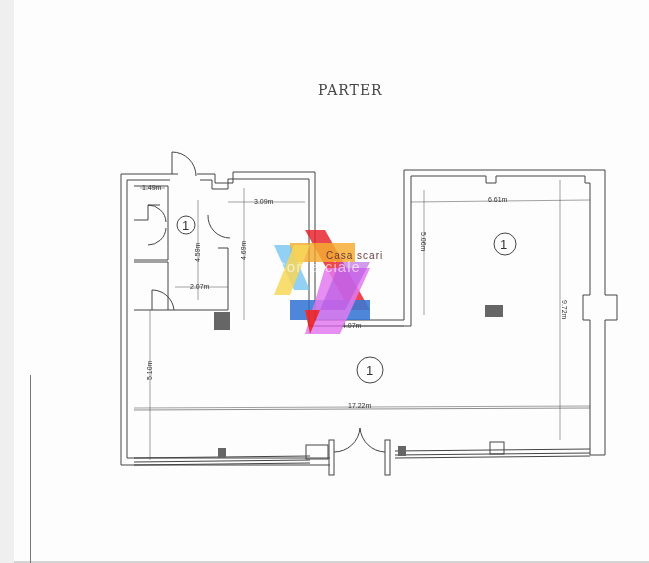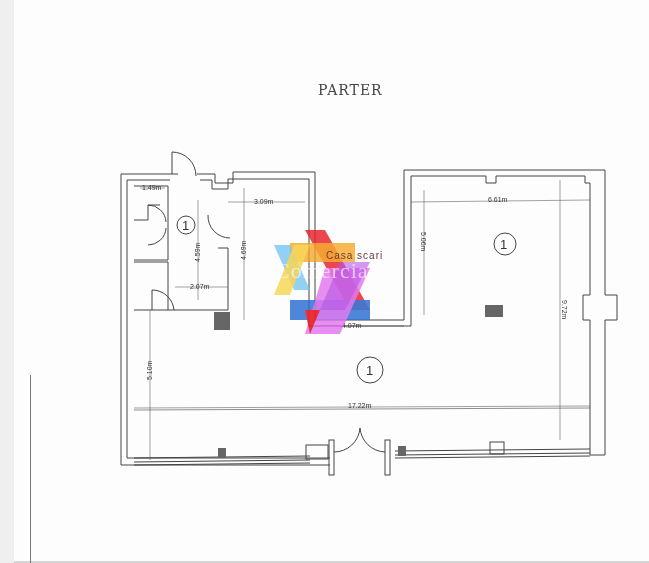--- a/index.html
+++ b/index.html
@@ -6,21 +6,21 @@
   body{width:649px;height:563px;position:relative;overflow:hidden;background:#fbfbfb;font-family:"DejaVu Sans Mono","Liberation Mono",monospace;}
   .left-strip{position:absolute;left:0;top:0;width:14px;height:563px;background:#efefef;}
   .paper{position:absolute;left:14px;top:0;width:635px;height:563px;background:#fdfdfd;}
   .bottom-line{position:absolute;left:14px;bottom:0;width:635px;height:2px;background:#d4d4d4;}
   .margin-line{position:absolute;left:30px;top:375px;width:1px;height:188px;background:#777;}
   .title{position:absolute;left:318px;top:82px;font-family:"DejaVu Serif","Liberation Serif",serif;font-size:14px;letter-spacing:1px;color:#444;}
   svg.plan{position:absolute;left:0;top:0;}
   .dim{font-family:"Liberation Sans",sans-serif;font-size:7px;fill:#333;}
   .roomnum{font-family:"Liberation Sans",sans-serif;font-size:13px;fill:#333;}
   .wm-small{position:absolute;left:326px;top:250px;font-family:"Liberation Sans",sans-serif;font-size:10px;color:#6a3a3a;letter-spacing:1px;}
-  .wm-big{position:absolute;left:275px;top:258px;font-family:Liberation Serif, serif;font-size:22px;color:rgba(255,255,255,0.6);letter-spacing:1px;}
+  .wm-big{position:absolute;left:275px;top:258px;font-family:Liberation Sans, sans-serif;font-size:15px;color:rgba(255,255,255,0.6);letter-spacing:1px;}
 </style>
 </head>
 <body>
 
 <div class="left-strip"></div>
 <div class="paper"></div>
 <div class="bottom-line"></div>
 <div class="margin-line"></div>
 
 <div class="title">PARTER</div>

